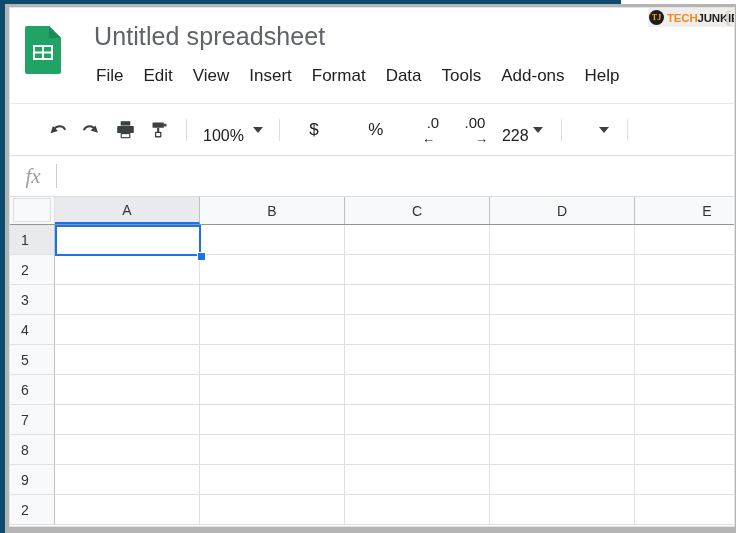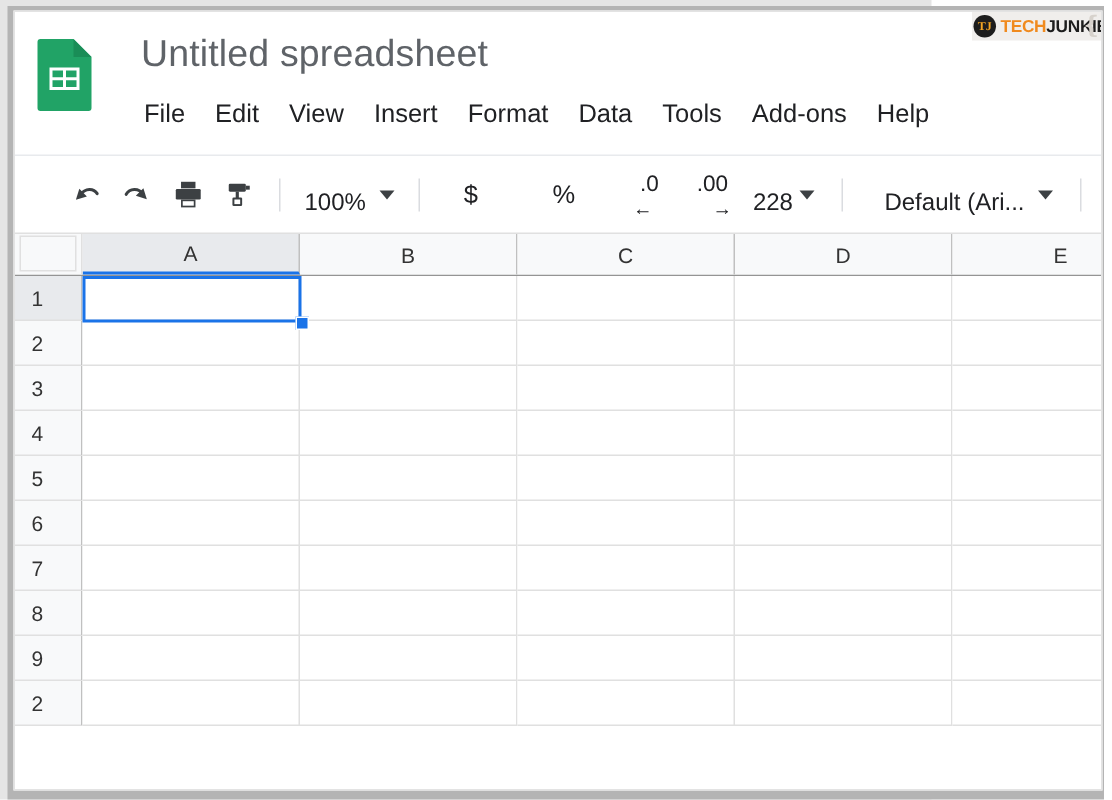--- a/index.html
+++ b/index.html
@@ -12,21 +12,21 @@
     height: 533px;
     overflow: hidden;
     font-family: "Liberation Sans", sans-serif;
   }
 
   
   #window-frame {
     position: absolute;
     left: 0; top: 0;
     width: 621px; height: 533px;
-    background: #e5e5e5;
+    background: #0c4a6e;
     box-sizing: border-box;
   }
   #frame-inner-shadow {
     position: absolute;
     left: 5px; top: 4px;
     width: 731px; height: 529px;
     background: #b4b4b4;
     box-sizing: border-box;
   }
   #app-window {
@@ -450,27 +450,31 @@
       </div>
 
       <div class="tb-drop" style="margin-left:2px;">
         <span class="lbl">228</span>
         <span class="caret" style="margin-left:4px;"></span>
       </div>
 
       <div class="tb-sep" style="margin-left:12px;"></div>
 
       <div class="tb-drop" style="margin-left:12px;">
-        <span class="lbl">Default (Ari...</span>
         <span class="caret"></span>
       </div>
 
       <div class="tb-sep" style="margin-left:12px;"></div>
     </div>
 
+    <div id="formula-bar">
+      <div id="fx-label">fx</div>
+      <div id="fx-divider"></div>
+      <input id="formula-input" type="text" value="" style="">
+    </div>
 
     <div id="grid-wrap">
 
       <div id="col-header-row">
         <div id="select-all-cell"></div>
         <div class="col-head active" style="width:145px;">A</div>
         <div class="col-head" style="width:145px;">B</div>
         <div class="col-head" style="width:145px;">C</div>
         <div class="col-head" style="width:145px;">D</div>
         <div class="col-head" style="width:145px;">E</div>

